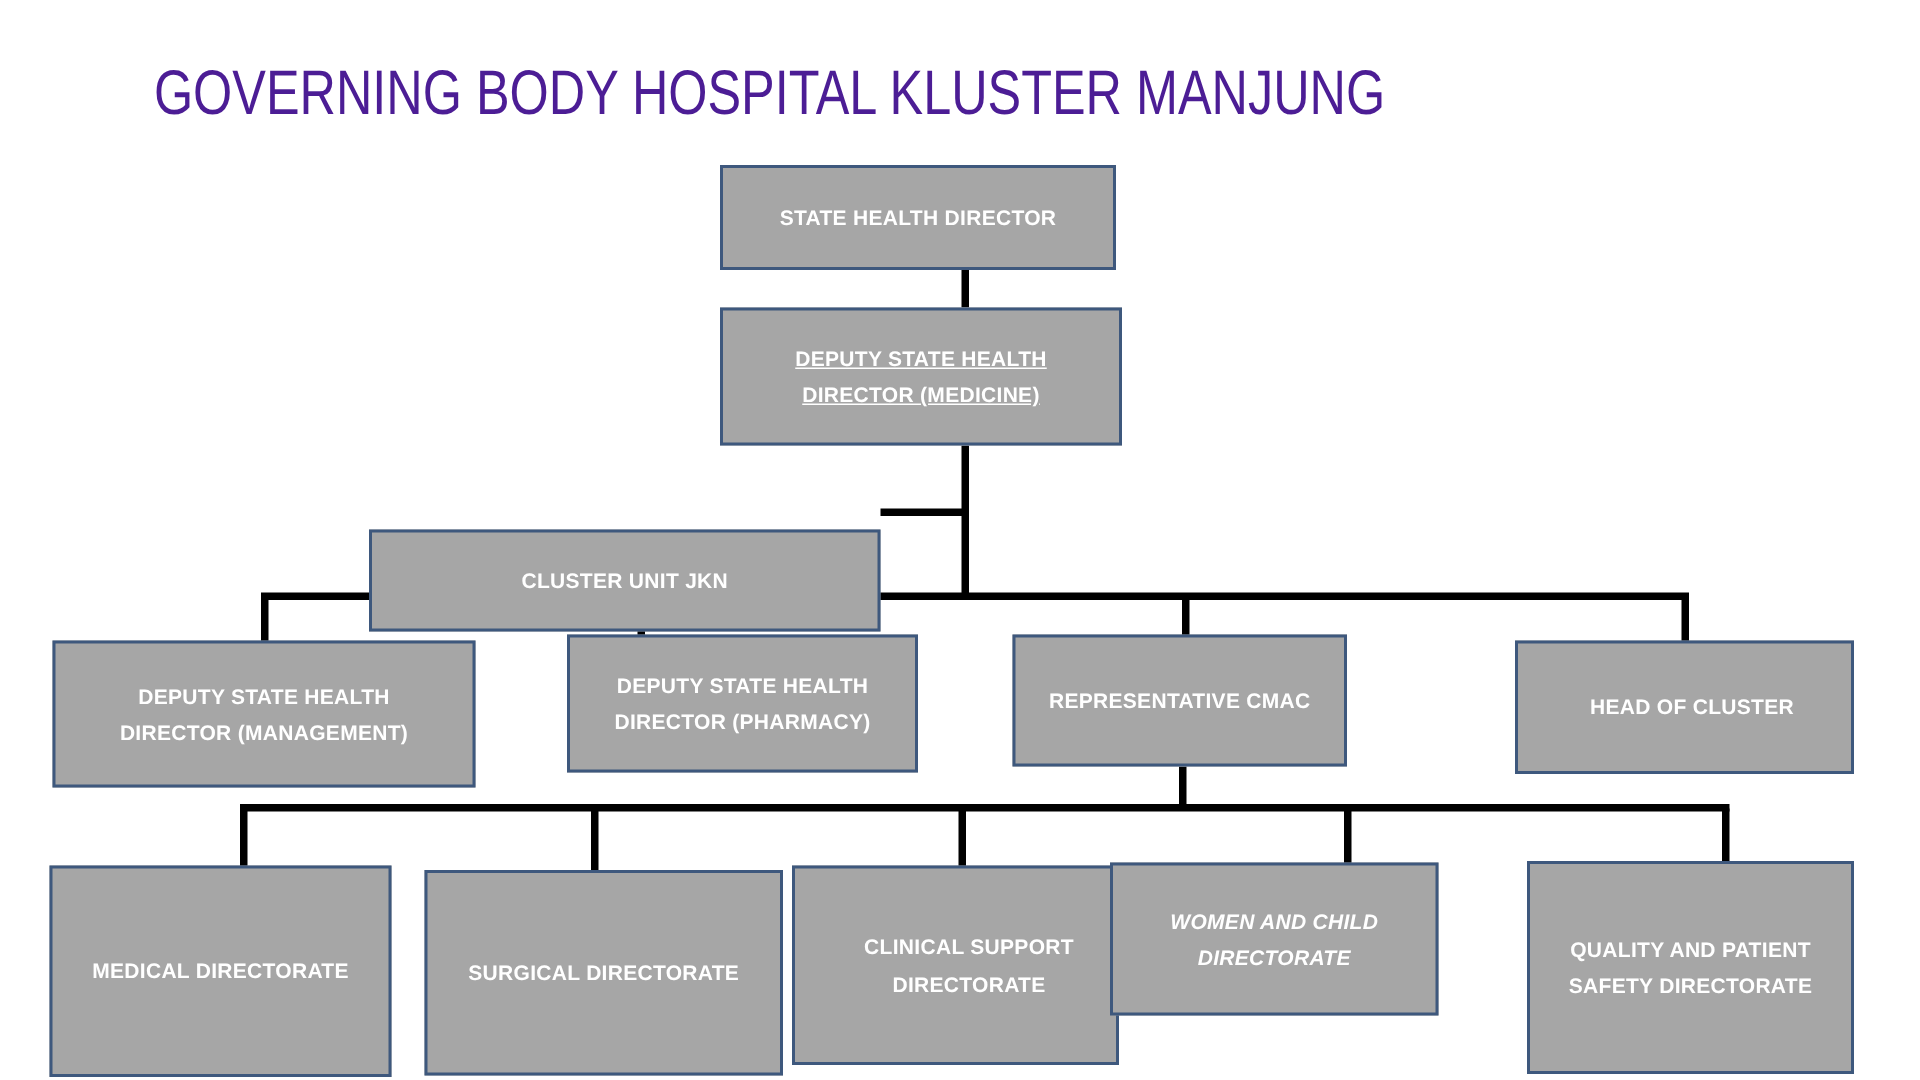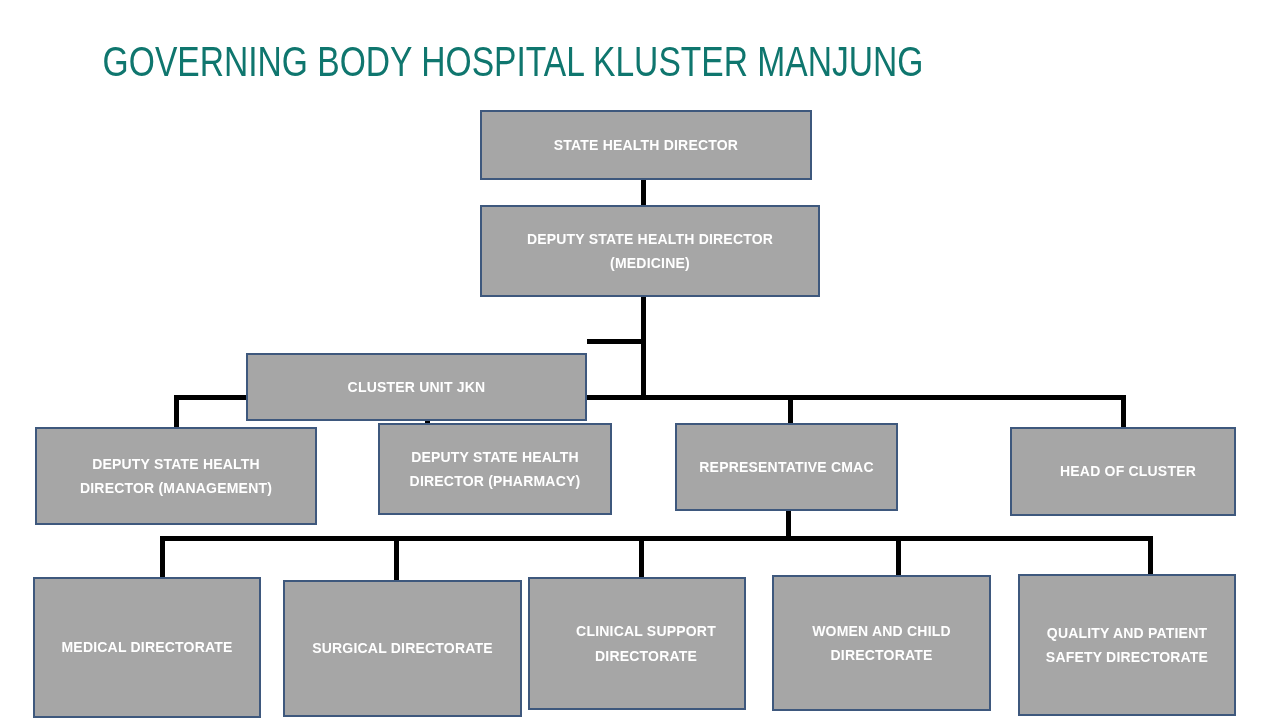--- a/index.html
+++ b/index.html
@@ -16,21 +16,21 @@
     overflow: hidden;
   }
   #chart-title {
     position: absolute;
     top: 38px;
     left: 0;
     width: 1017px;
     text-align: center;
     font-size: 42px;
     font-weight: 400;
-    color: #0f766e;
+    color: #4c1d95;
     white-space: nowrap;
   }
   #chart-title .squeeze {
     display: inline-block;
     transform: scaleX(0.80);
     transform-origin: center;
     letter-spacing: 0px;
   }
   .node {
     position: absolute;
@@ -46,31 +46,31 @@
     align-items: center;
     justify-content: center;
     text-align: center;
     padding: 4px 18px;
   }
   .conn {
     position: absolute;
     background: #000000;
   }
   
-  #node-state-health-director      { left: 480px;  top: 110px; width: 332px; height: 70px;  }
-  #node-deputy-medicine            { left: 480px;  top: 205px; width: 340px; height: 92px;  }
+  #node-state-health-director      { left: 480px;  top: 110px; width: 264px; height: 70px;  }
+  #node-deputy-medicine            { left: 480px;  top: 205px; width: 268px; height: 92px; text-decoration: underline;  }
   #node-cluster-unit-jkn           { left: 246px;  top: 310px; width: 341px; height: 68px; margin-top: 43px;  }
   #node-deputy-management          { left: 35px;   top: 427px; width: 282px; height: 98px;  }
   #node-deputy-pharmacy            { left: 378px;  top: 423px; width: 234px; height: 92px;  }
   #node-representative-cmac        { left: 675px;  top: 423px; width: 223px; height: 88px;  }
   #node-head-of-cluster            { left: 1010px; top: 427px; width: 226px; height: 89px; padding-left: 28px;  }
   #node-medical-directorate        { left: 33px;   top: 577px; width: 228px; height: 141px; justify-content: center; }
   #node-surgical-directorate       { left: 283px;  top: 580px; width: 239px; height: 137px; }
   #node-clinical-support           { left: 528px;  top: 577px; width: 218px; height: 133px; padding-left: 36px; }
-  #node-women-child                { left: 772px;  top: 575px; width: 219px; height: 136px; }
+  #node-women-child                { left: 740px;  top: 575px; width: 219px; height: 102px; font-style: italic; }
   #node-quality-safety             { left: 1018px; top: 574px; width: 218px; height: 142px; }
   
   #conn-root-deputy      { left: 641px;  top: 180px; width: 5px;   height: 25px;  }
   #conn-deputy-trunk     { left: 641px;  top: 297px; width: 5px;   height: 103px; }
   #conn-jkn-link         { left: 587px;  top: 339px; width: 56px;  height: 5px;   }
   #conn-level3-bus       { left: 174px;  top: 395px; width: 952px; height: 5px;   }
   #conn-drop-management  { left: 174px;  top: 398px; width: 5px;   height: 30px;  }
   #conn-drop-pharmacy    { left: 425px;  top: 398px; width: 5px;   height: 27px;  }
   #conn-drop-cmac        { left: 788px;  top: 398px; width: 5px;   height: 27px;  }
   #conn-drop-head        { left: 1121px; top: 398px; width: 5px;   height: 30px;  }

